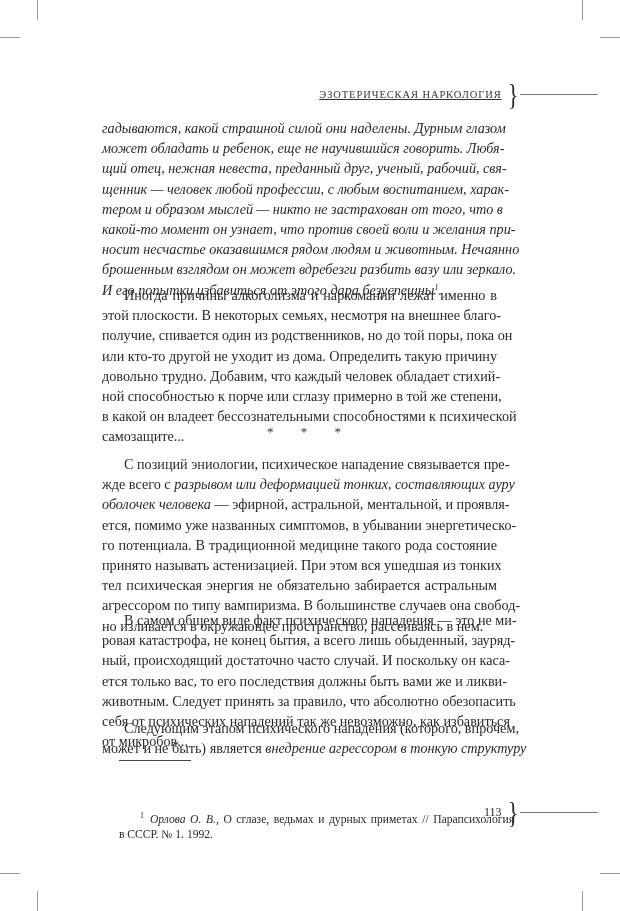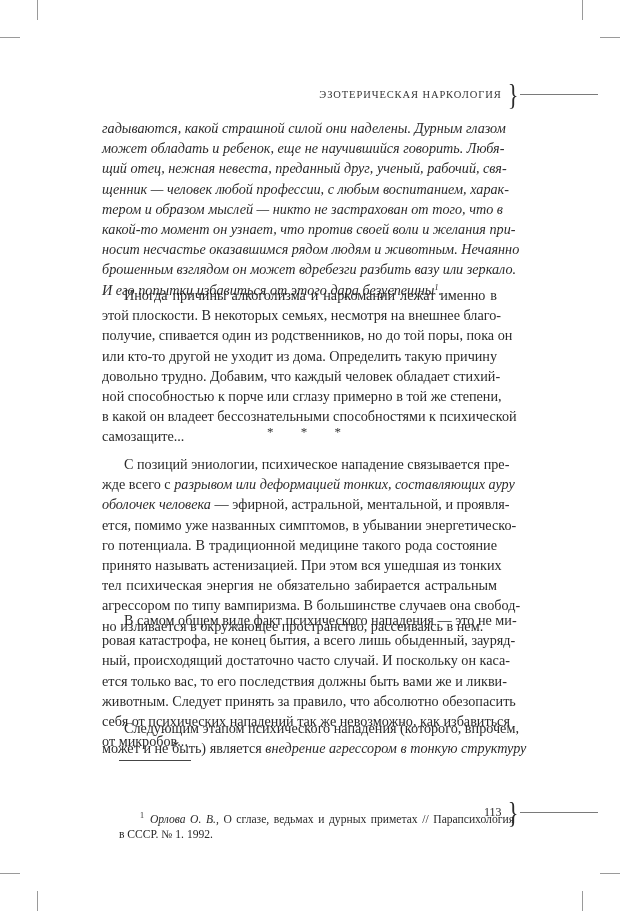--- a/index.html
+++ b/index.html
@@ -30,20 +30,21 @@
       align-items: center;
       height: 24px;
     }
     .running-head .title {
       font-size: 10.5px;
       letter-spacing: 0.9px;
       text-transform: uppercase;
       font-variant: small-caps;
       color: #333;
       margin-right: 4px;
+      text-decoration: underline;
     }
     .brace {
       font-size: 30px;
       line-height: 24px;
       font-weight: 300;
       color: #2a2a2a;
       transform: scaleX(0.75);
       display: inline-block;
     }
     .rule-line {

